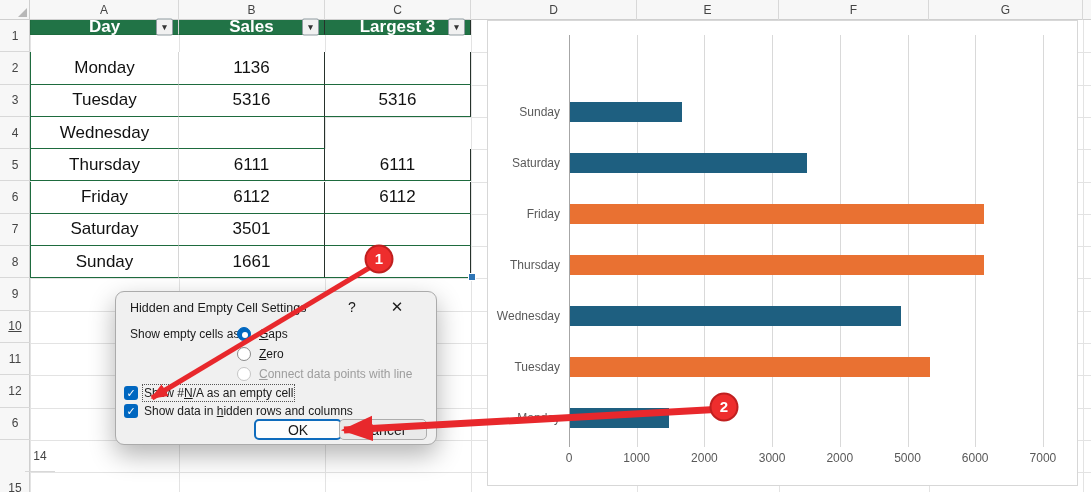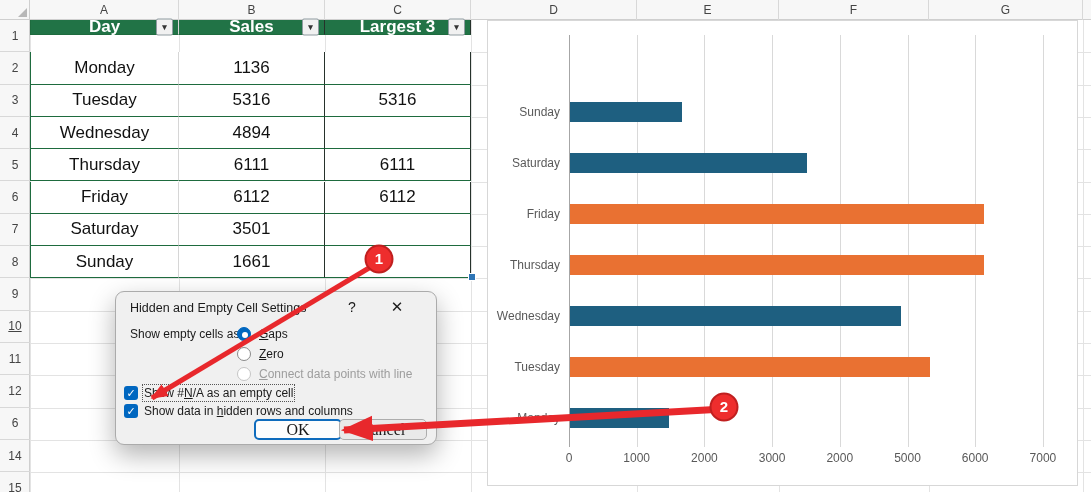--- a/index.html
+++ b/index.html
@@ -70,21 +70,21 @@
   .radio.sel { background:#0067c0; border-color:#0067c0; }
   .radio.sel::after { content:""; position:absolute; left:4px; top:4px; width:6px;
     height:6px; border-radius:50%; background:#fff; }
   .radio.dis { border-color:#c5c5c5; }
   .radio-row.dis .r-label { color:#9d9d9d; }
   .check-row { position:absolute; left:8px; display:flex; align-items:center; height:16px; }
   .checkbox { width:14px; height:14px; border-radius:3px; background:#0067c0;
     color:#fff; font-size:11px; line-height:14px; text-align:center; margin-right:6px; flex:0 0 auto; }
   .c-label.focused { outline:1px dotted #555; outline-offset:1px; }
   .btn { position:absolute; top:127px; width:88px; height:21px; border-radius:5px;
-    font-size:16px; display:flex; align-items:center; justify-content:center;font-family:Liberation Serif, serif; }
+    font-size:14px; display:flex; align-items:center; justify-content:center; }
   .btn-ok { left:138px; background:#fdfdfd; border:2px solid #0f6cbd; }
   .btn-cancel { left:223px; background:#e9e9e9; border:1px solid #adadad; }
 
   
   .overlay { position:absolute; left:0; top:0; z-index:50; pointer-events:none; }
 </style>
 </head>
 <body>
 
 <div class="stage">
@@ -130,21 +130,21 @@
       <div class="row-cell" style="top: 96.9px; height: 32.3px;">4</div>
       <div class="row-cell" style="top: 129.2px; height: 32.3px;">5</div>
       <div class="row-cell" style="top: 161.5px; height: 32.3px;">6</div>
       <div class="row-cell" style="top: 193.8px; height: 32.3px;">7</div>
       <div class="row-cell" style="top: 226.1px; height: 32.3px;">8</div>
       <div class="row-cell" style="top: 258.4px; height: 32.3px;">9</div>
       <div class="row-cell" style="top: 290.7px; height: 32.3px; text-decoration: underline;">10</div>
       <div class="row-cell" style="top: 323px; height: 32.3px;">11</div>
       <div class="row-cell" style="top: 355.3px; height: 32.3px;">12</div>
       <div class="row-cell" style="top: 387.6px; height: 32.3px;">6</div>
-      <div class="row-cell" style="top: 419.9px; height: 32.3px;">14</div>
+      <div class="row-cell" style="top: 419.9px; height: 32.3px; margin-left: 25px;">14</div>
       <div class="row-cell" style="top: 452.2px; height: 32.3px;">15</div>
     </div>
   <div class="select-all">
     <span class="corner-tri"></span>
   </div>
 
   <div class="data-table" id="dataTable" style="height: 258.4px;">
       <div class="t-row t-head" style="top: 0px; height: 15px;">
         <div class="t-cell c0">
           <span>Day</span>
@@ -164,21 +164,20 @@
         <div class="t-cell c1">1136</div>
         <div class="t-cell c2"></div>
       </div>
       <div class="t-row" style="top: 64.6px; height: 32.3px;">
         <div class="t-cell c0">Tuesday</div>
         <div class="t-cell c1">5316</div>
         <div class="t-cell c2">5316</div>
       </div>
       <div class="t-row" style="top: 96.9px; height: 32.3px;">
         <div class="t-cell c0">Wednesday</div>
-        <div class="t-cell c1">4894</div>
         <div class="t-cell c2"></div>
       </div>
       <div class="t-row" style="top: 129.2px; height: 32.3px;">
         <div class="t-cell c0">Thursday</div>
         <div class="t-cell c1">6111</div>
         <div class="t-cell c2">6111</div>
       </div>
       <div class="t-row" style="top: 161.5px; height: 32.3px;">
         <div class="t-cell c0">Friday</div>
         <div class="t-cell c1">6112</div>

